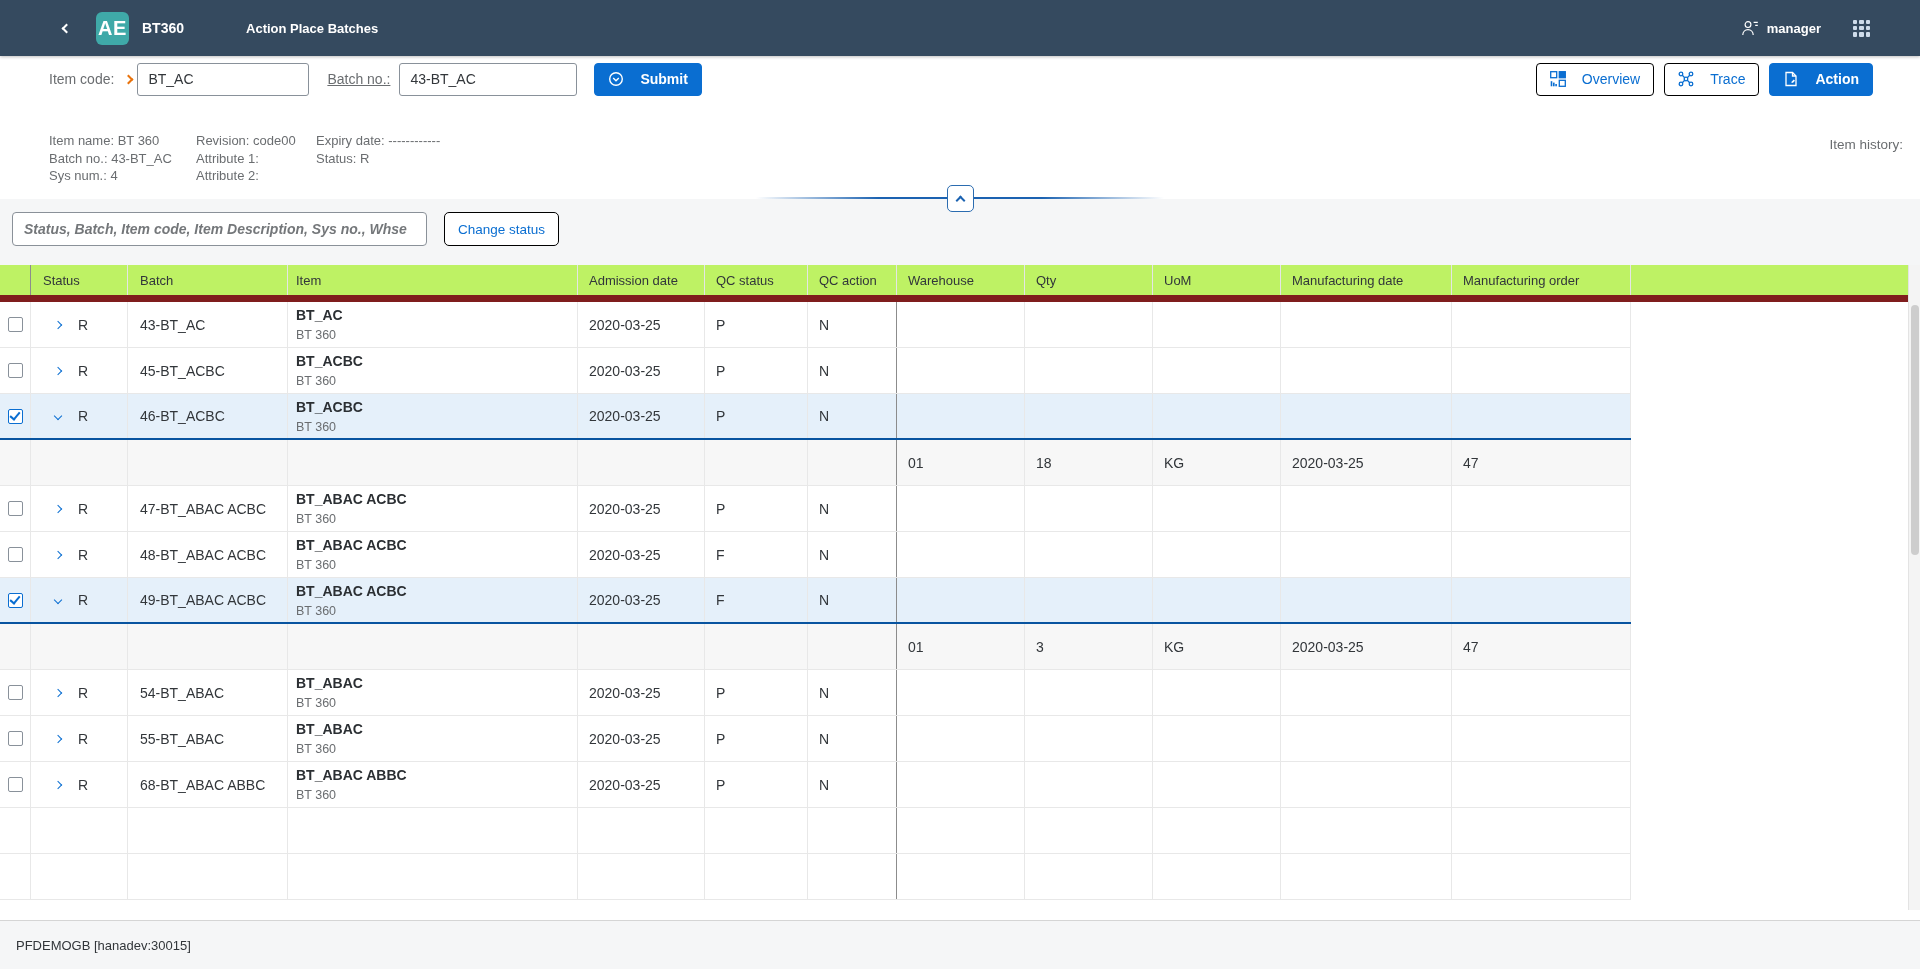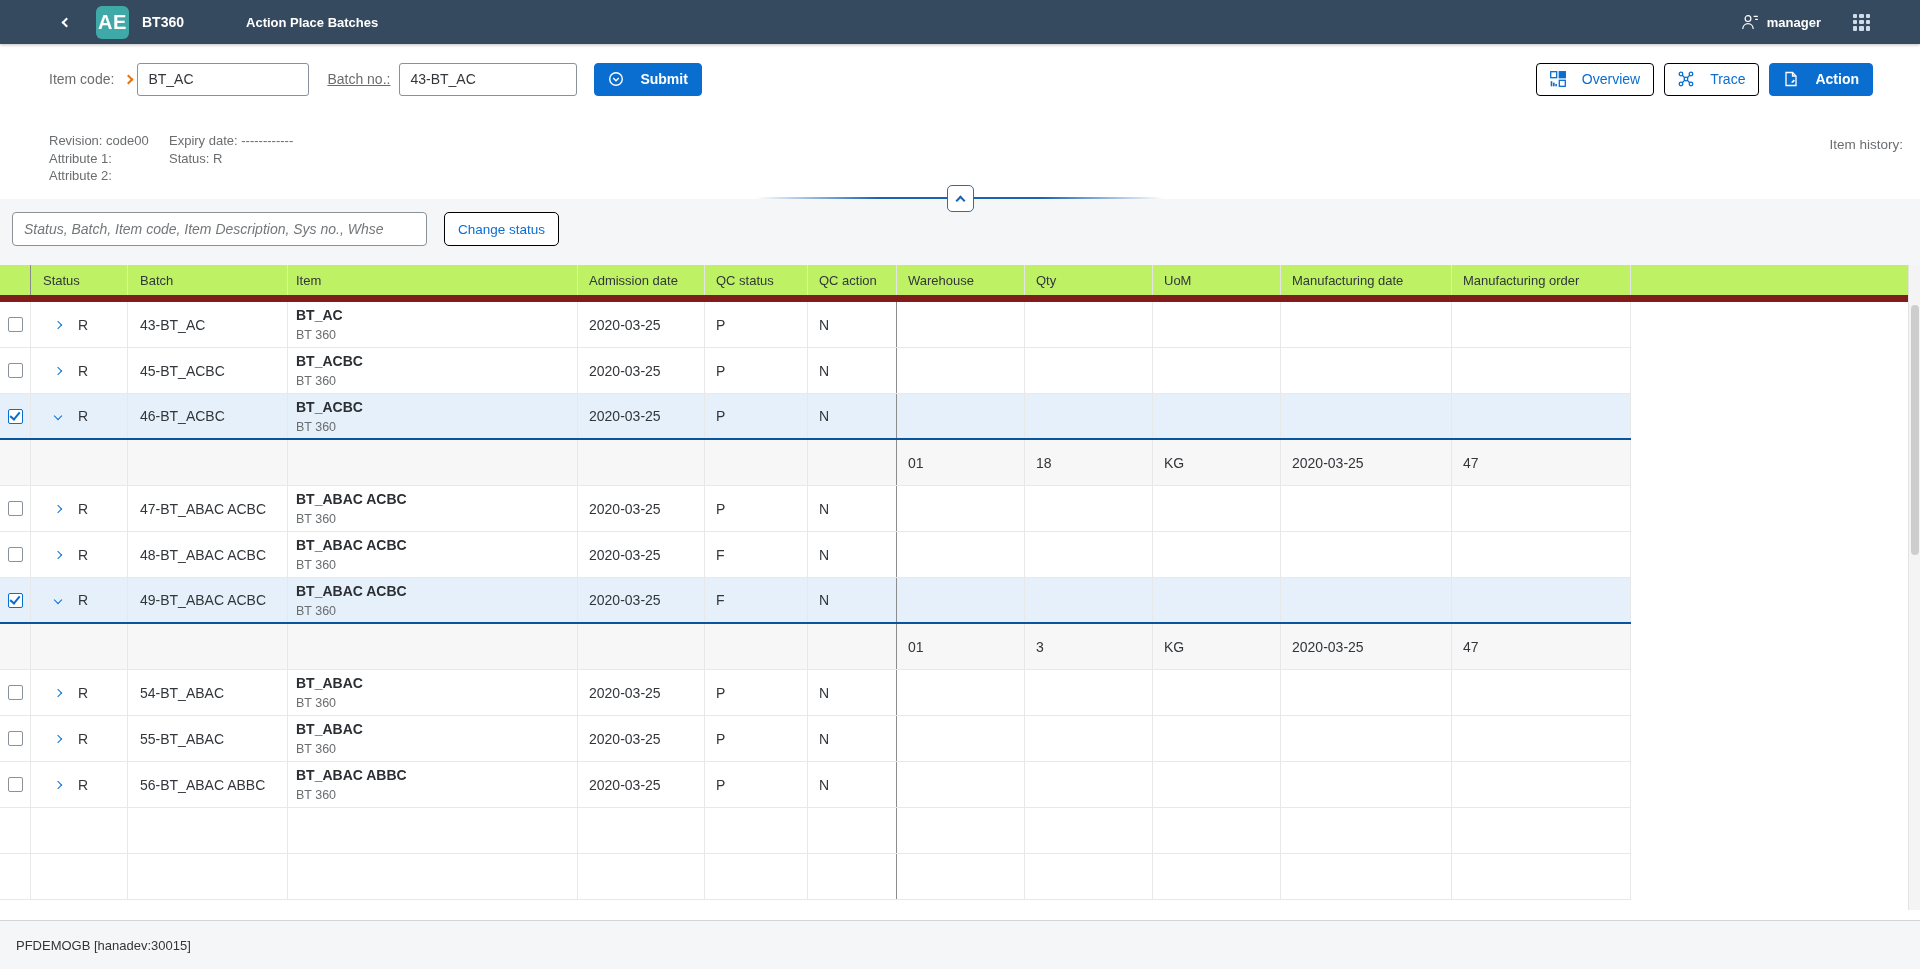--- a/index.html
+++ b/index.html
@@ -1,20 +1,20 @@
 <!DOCTYPE html>
 <html><head>
 <meta charset="utf-8">
 <style>
   * { margin:0; padding:0; box-sizing:border-box; }
   body { background:#e0e0e0; font-family:"Liberation Sans", sans-serif; }
   .screen { position:relative; width:1920px; height:969px; background:#fff; overflow:hidden; }
 
   
-  .shellbar { position:absolute; top:0; left:0; right:0; height:44px; background:#354a5f;
+  .shellbar { position:absolute; top:0; left:0; right:0; height:56px; background:#354a5f;
               display:flex; align-items:center; color:#fff; z-index:9; box-shadow:0 1px 3px rgba(0,0,0,.25); }
   .back-btn { margin-left:54px; width:24px; height:24px; display:flex; align-items:center; justify-content:center; cursor:pointer; background:none; border:none; }
   .chev { display:inline-block; border:solid #0a6ed1; border-width:0 2px 2px 0; width:7px; height:7px; }
   .chev.white { border-color:#fff; }
   .chev.left  { transform:rotate(135deg); }
   .chev.right { transform:rotate(-45deg); }
   .chev.down  { transform:rotate(45deg); }
   .chev.up    { transform:rotate(-135deg); }
   .logo { width:33px; height:33px; background:#3fa9a8; border-radius:6px; margin-left:18px;
           display:flex; align-items:center; justify-content:center; font-weight:bold; font-size:20px; letter-spacing:.5px; }
@@ -55,21 +55,21 @@
                    background:linear-gradient(90deg, rgba(27,98,177,0), #1b62b1 30%, #1b62b1 70%, rgba(27,98,177,0)); }
   .collapse-btn { position:absolute; left:947px; top:-13px; width:27px; height:27px; background:#fff;
                   border:1px solid #2b6cb0; border-radius:5px; display:flex; align-items:center; justify-content:center; cursor:pointer; }
   .collapse-btn .chev { width:7px; height:7px; margin-top:3px; border-width:0 2px 2px 0; border-color:#1b62b1; }
 
   
   .content { position:absolute; top:199px; left:0; right:0; bottom:49px; background:#f5f6f7; }
   .body-bg { position:absolute; top:103px; left:0; right:0; bottom:0; background:#fff; }
   .filterbar { position:absolute; top:13px; left:12px; display:flex; align-items:center; gap:17px; }
   .search-input { width:415px; height:34px; border:1px solid #8a9199; border-radius:4px; background:#fff;
-                  padding:8px 11px; font-size:14px; color:#0f766e; font-family:"Liberation Sans",sans-serif; }
+                  padding:8px 11px; font-size:14px; color:#0f766e; font-family:"Liberation Sans",sans-serif;font-weight:bold; }
   .search-input::placeholder { font-style:italic; color:#74777a; opacity:1; }
   .btn-chstatus { height:34px; font-size:13.5px; border-radius:5px; }
 
   .tbl { position:absolute; top:66px; left:0; width:1920px; }
   .thead { display:flex; height:37px; background:#bef264; border-bottom:7px solid #7f1d1d; }
   .th { display:flex; align-items:center; padding-left:12px; font-size:13px; color:#32363a;
         border-right:1px solid #e5e5e5; cursor:pointer; }
   .trow { display:flex; height:46px; background:#fff; border-bottom:1px solid #e8e8e8; width:1631px; }
   .trow.sel { background:#e5f0fa; border-bottom:2px solid #0854a0; }
   .trow.detail { background:#f7f7f7; }
@@ -194,20 +194,23 @@
             <path d="M8.8 10.5 l2-2 1.2 1.2-2 2 -1.6 .4 z" fill="#ffffff" stroke="none"></path>
           </svg>
         </span>
         <span>Action</span>
       </button>
     </div>
   </div>
 
   <div class="info-panel">
     <div class="info-cols">
+      <div class="info-col c1">Item name: BT 360
+Batch no.: 43-BT_AC
+Sys num.: 4</div>
       <div class="info-col c2">Revision: code00
 Attribute 1:
 Attribute 2:</div>
       <div class="info-col c3">Expiry date: ------------
 Status: R</div>
     </div>
     <div class="info-right">
       <span class="fld-label" style="font-size:13.5px;">Item history:</span>
     </div>
   </div>
@@ -495,21 +498,21 @@
       <div class="trow">
         <div class="c w-cb">
             <span class="cbx"></span>
           </div>
         <div class="c w-st">
             <span class="exp">
               <span class="chev right"></span>
             </span>
             <span>R</span>
           </div>
-        <div class="c w-ba">56-BT_ABAC ABBC</div>
+        <div class="c w-ba">68-BT_ABAC ABBC</div>
         <div class="c w-it">
             <div class="itwrap">
               <span class="iname">BT_ABAC ABBC</span>
               <span class="isub">BT 360</span>
             </div>
           </div>
         <div class="c w-ad">2020-03-25</div>
         <div class="c w-qs">P</div>
         <div class="c w-qa">N</div>
         <div class="c w-wh"></div>

